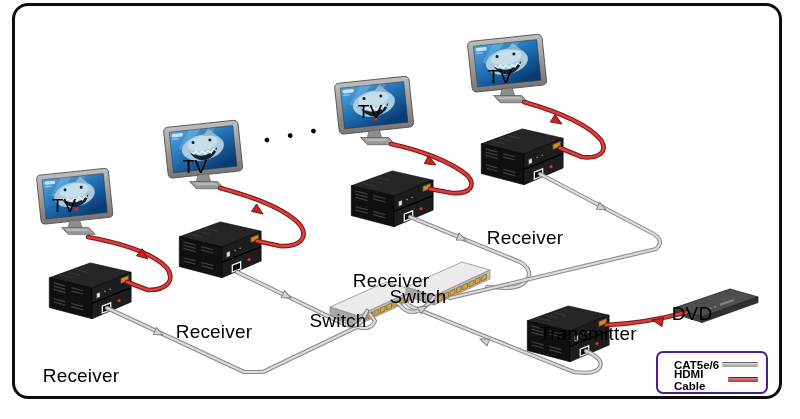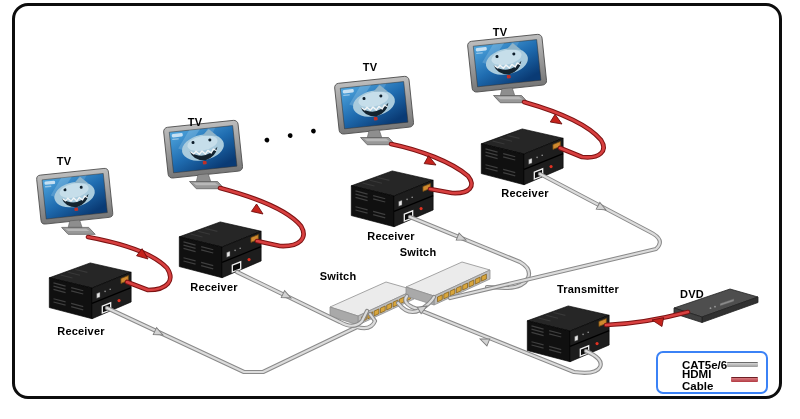--- a/index.html
+++ b/index.html
@@ -7,29 +7,29 @@
     position:relative;width:800px;height:419px;background:#ffffff;overflow:hidden;
     font-family:"Liberation Sans","DejaVu Sans",sans-serif;
   }
   .frame{
     position:absolute;left:12px;top:3px;width:770px;height:396px;
     border:3px solid #0d0d0d;border-radius:16px;box-sizing:border-box;
   }
   svg.diagram{position:absolute;left:0;top:0;}
   .node-label{
     position:absolute;transform:translateX(-50%);
-    font-weight:bold;font-size:11px;color:#000;white-space:nowrap;letter-spacing:0.2px;
+    font-weight:normal;font-size:19px;color:#000;white-space:nowrap;letter-spacing:0.2px;margin-top:40px;
   }
   .dots{
     position:absolute;left:263px;top:128px;color:#000;font-size:11px;font-weight:bold;
     letter-spacing:7px;transform:rotate(-11deg);
   }
   .legend{
     position:absolute;left:656px;top:351px;width:112px;box-sizing:border-box;
-    border:2px solid #3b82f6;border-radius:7px;background:#fff;padding:4px 8px 5px 24px;
+    border:2px solid #4c1d95;border-radius:7px;background:#fff;padding:4px 8px 5px 16px;
   }
   .legend-row{display:flex;align-items:center;justify-content:space-between;height:15px;}
   .legend-label{font-weight:bold;font-size:11.5px;color:#000;}
   .legend-swatch{width:36px;height:4px;border-radius:1px;}
   .sw-cat5{background:linear-gradient(#d6d6d6,#9a9a9a);border-top:1px solid #6b6b6b;}
   .sw-hdmi{background:linear-gradient(#d87b80,#b23a42);border-top:1px solid #6e1e24;}
 
   .cu-gray{fill:none;stroke:#8a8a8a;stroke-width:4.2;stroke-linejoin:round;stroke-linecap:round;}
   .co-gray{fill:none;stroke:#dcdcdc;stroke-width:2.1;stroke-linejoin:round;stroke-linecap:round;}
   .cu-red{fill:none;stroke:#7d1212;stroke-width:4.6;stroke-linejoin:round;stroke-linecap:round;}
@@ -242,21 +242,21 @@
 
   <div class="node-label" style="left:81px;top:325px;">Receiver</div>
   <div class="node-label" style="left:214px;top:281px;">Receiver</div>
   <div class="node-label" style="left:391px;top:230px;">Receiver</div>
   <div class="node-label" style="left:525px;top:187px;">Receiver</div>
 
   <div class="node-label" style="left:338px;top:270px;">Switch</div>
   <div class="node-label" style="left:418px;top:246px;">Switch</div>
 
   <div class="node-label" style="left:588px;top:283px;">Transmitter</div>
-  <div class="node-label" style="left:692px;top:288px;">DVD</div>
+  <div class="node-label" style="left:692px;top:263px;">DVD</div>
 
   <div class="dots">● ● ●</div>
 
   <div class="legend">
     <div class="legend-row">
       <span class="legend-label">CAT5e/6</span>
       <span class="legend-swatch sw-cat5"></span>
     </div>
     <div class="legend-row">
       <span class="legend-label">HDMI Cable</span>

